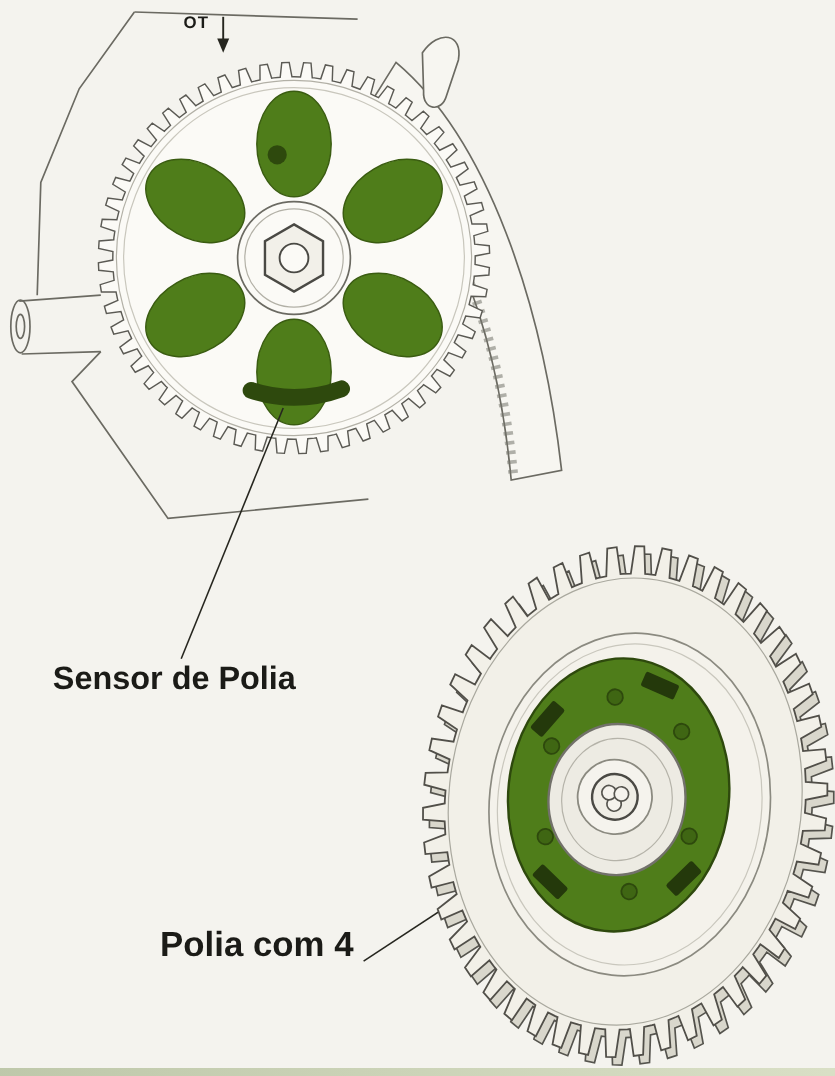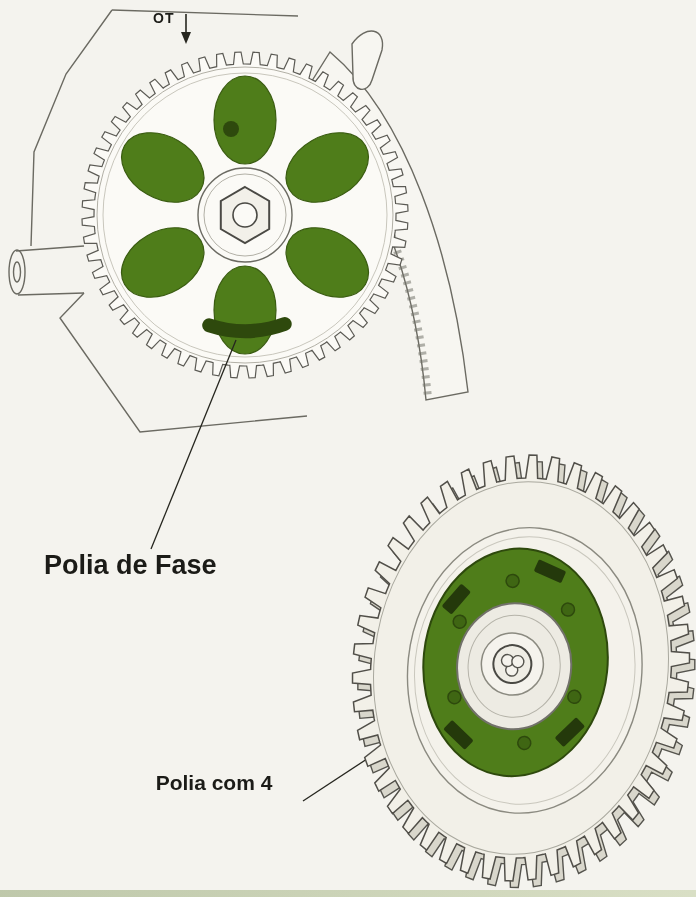--- a/index.html
+++ b/index.html
@@ -14,21 +14,21 @@
   #art{position:absolute;left:0;top:0;}
   .label{
     position:absolute;
     font-weight:bold;
     color:#1b1b17;
     font-family:"Liberation Sans", sans-serif;
     white-space:nowrap;
   }
   .ot{left:153px;top:10px;font-size:14px;letter-spacing:1px;}
   .sensor{left:44px;top:550px;font-size:27px;}
-  .pulley{left:98px;top:770px;font-size:21px;text-align:center;width:232px;line-height:1.25;}
+  .pulley{left:98px;top:770px;font-size:29px;text-align:center;width:232px;line-height:1.25;}
   .bottom-edge{
     position:absolute;left:0;right:0;bottom:0;height:7px;
     background:linear-gradient(to right,#93a573,#c3cfa4);
     opacity:.55;
   }
 </style>
 </head>
 <body>
 
 <div id="stage">
@@ -91,19 +91,19 @@
         <ellipse cx="514" cy="667" rx="46" ry="51" fill="none" stroke="#b5b3a9"></ellipse>
         <circle cx="512" cy="665" r="31" fill="#f5f3ed" stroke="#8b8a80" stroke-width="1.5"></circle>
         <circle cx="512" cy="665" r="19" fill="#efede5" stroke="#4a4944" stroke-width="2"></circle>
         <circle cx="512" cy="671" r="6" fill="#f5f3ed" stroke="#55544e" stroke-width="1.4"></circle>
         <circle cx="506.80384757729337" cy="662" r="6" fill="#f5f3ed" stroke="#55544e" stroke-width="1.4"></circle>
         <circle cx="517.1961524227066" cy="662" r="6" fill="#f5f3ed" stroke="#55544e" stroke-width="1.4"></circle>
       </g>
     </svg>
 
   <div class="label ot">OT</div>
-  <div class="label sensor">Polia de Fase</div>
+  <div class="label sensor">Sensor de Polia</div>
   <div class="label pulley">
     <div>Polia com 4</div>
   </div>
 
   <div class="bottom-edge"></div>
 </div>
 
 </body></html>

